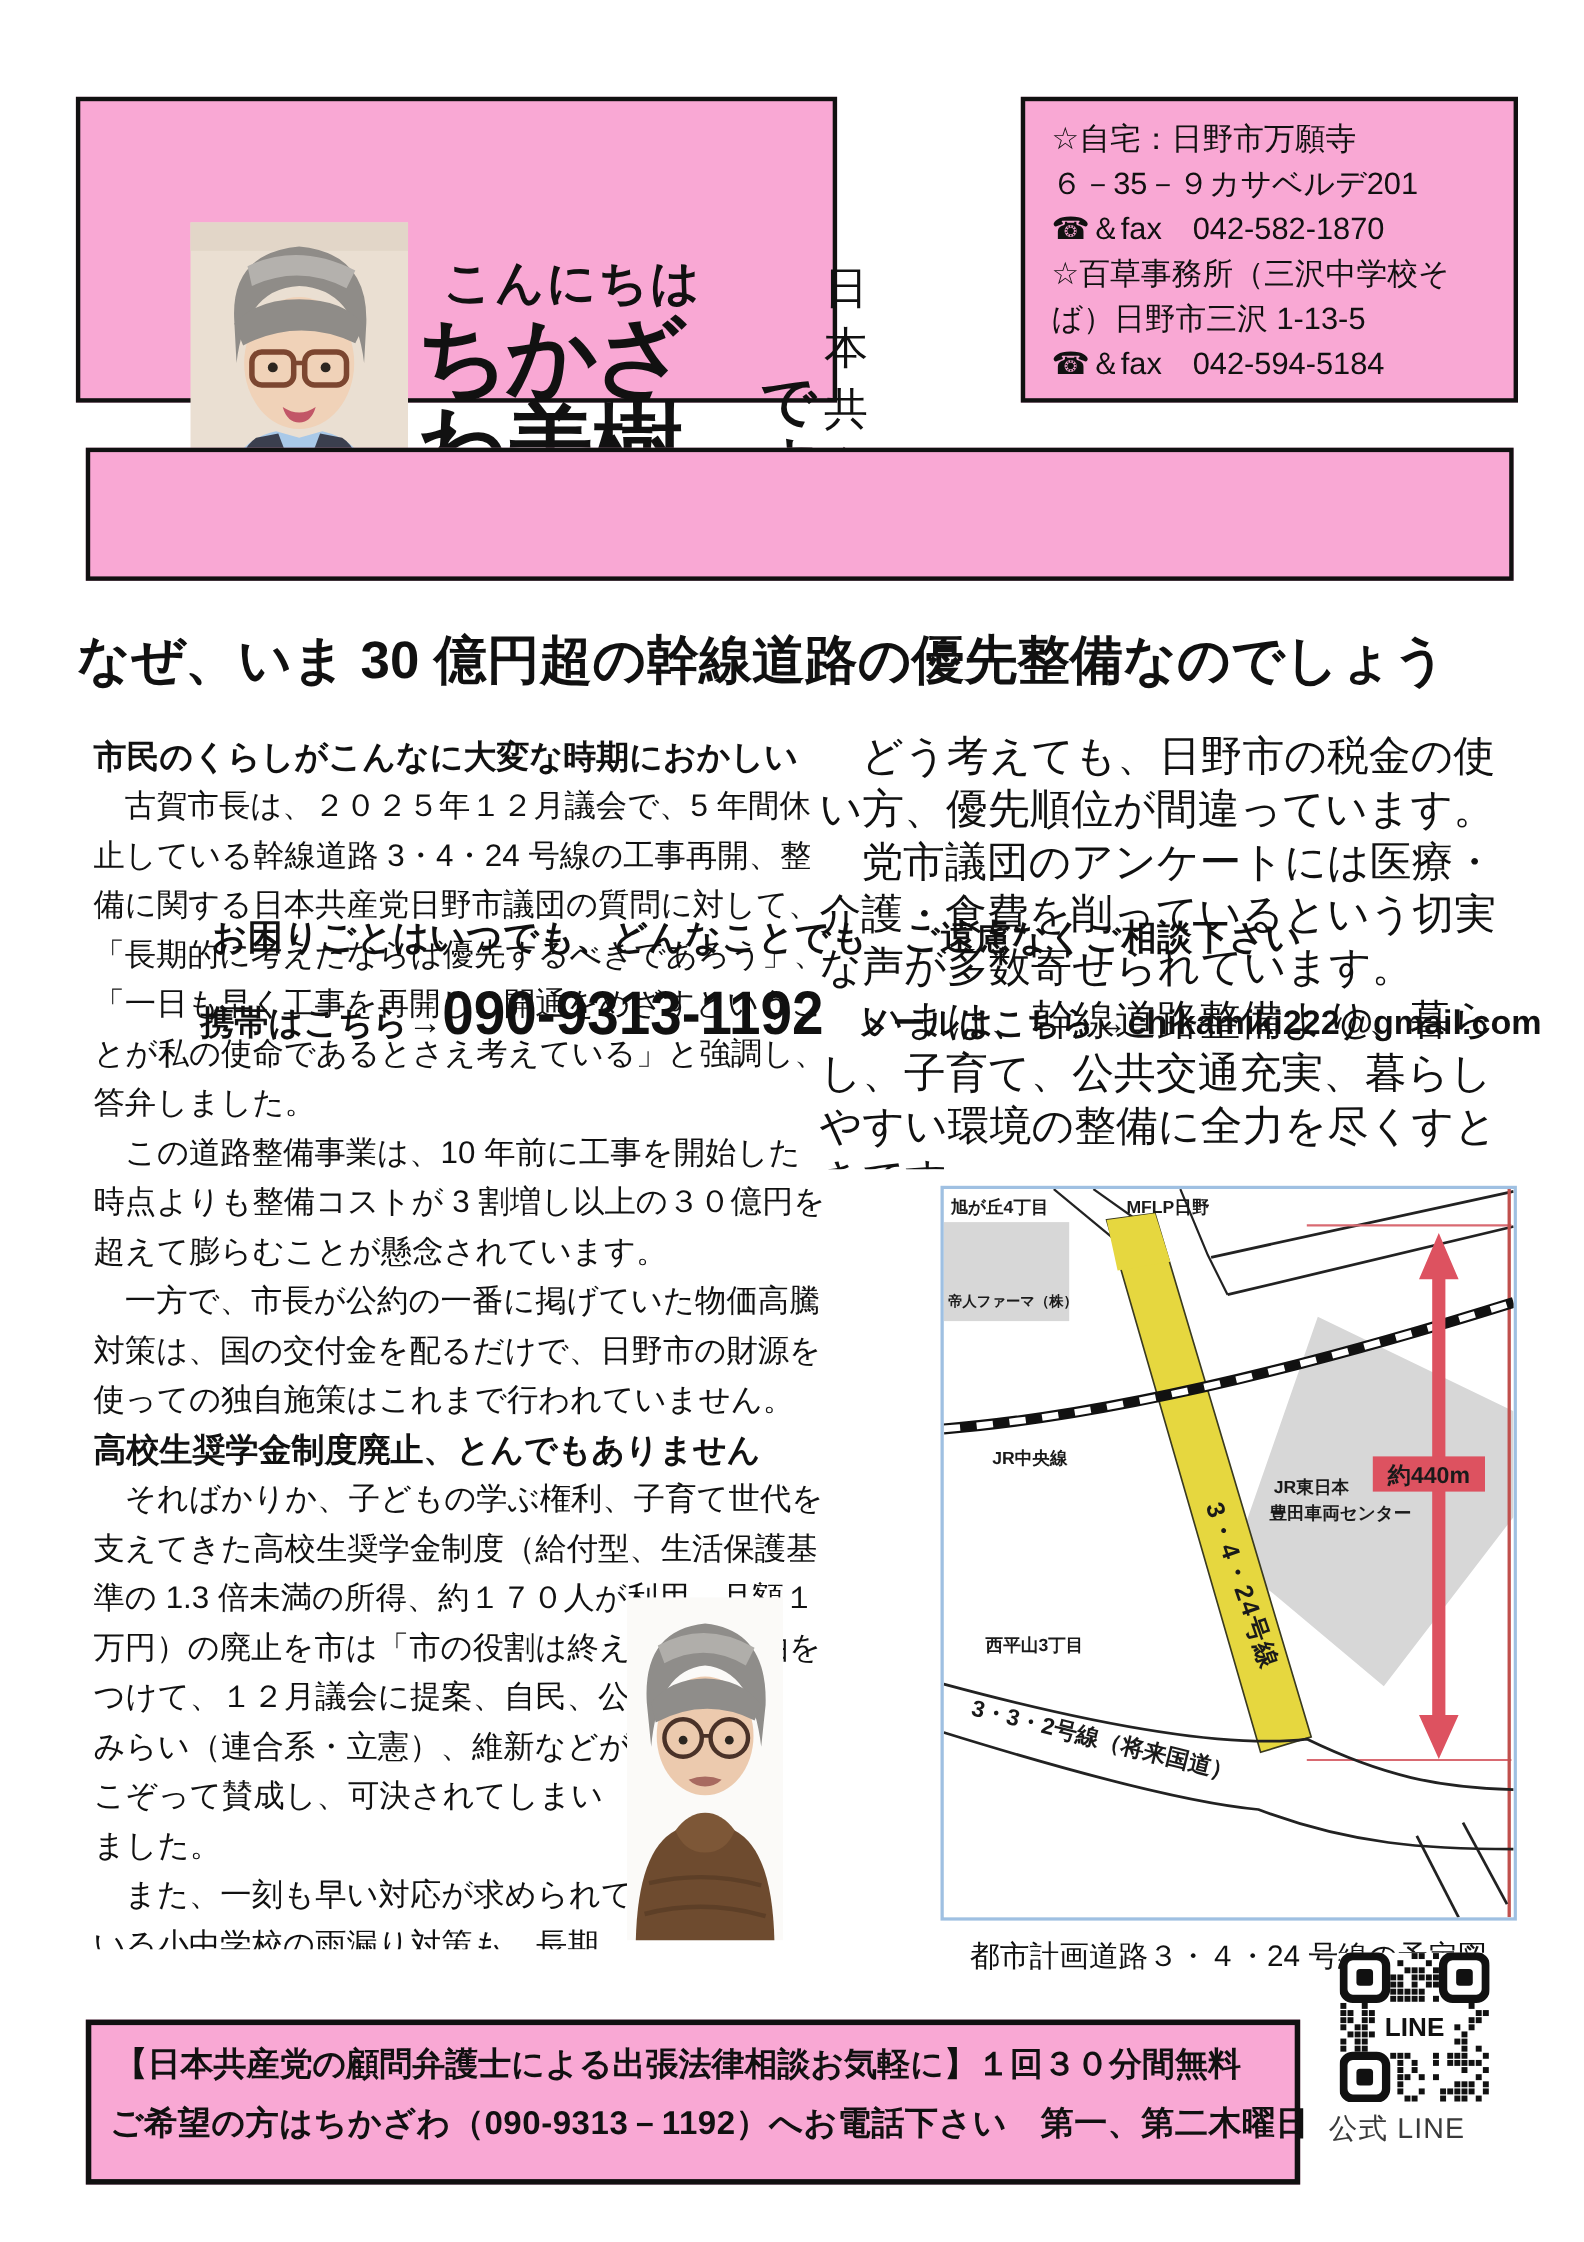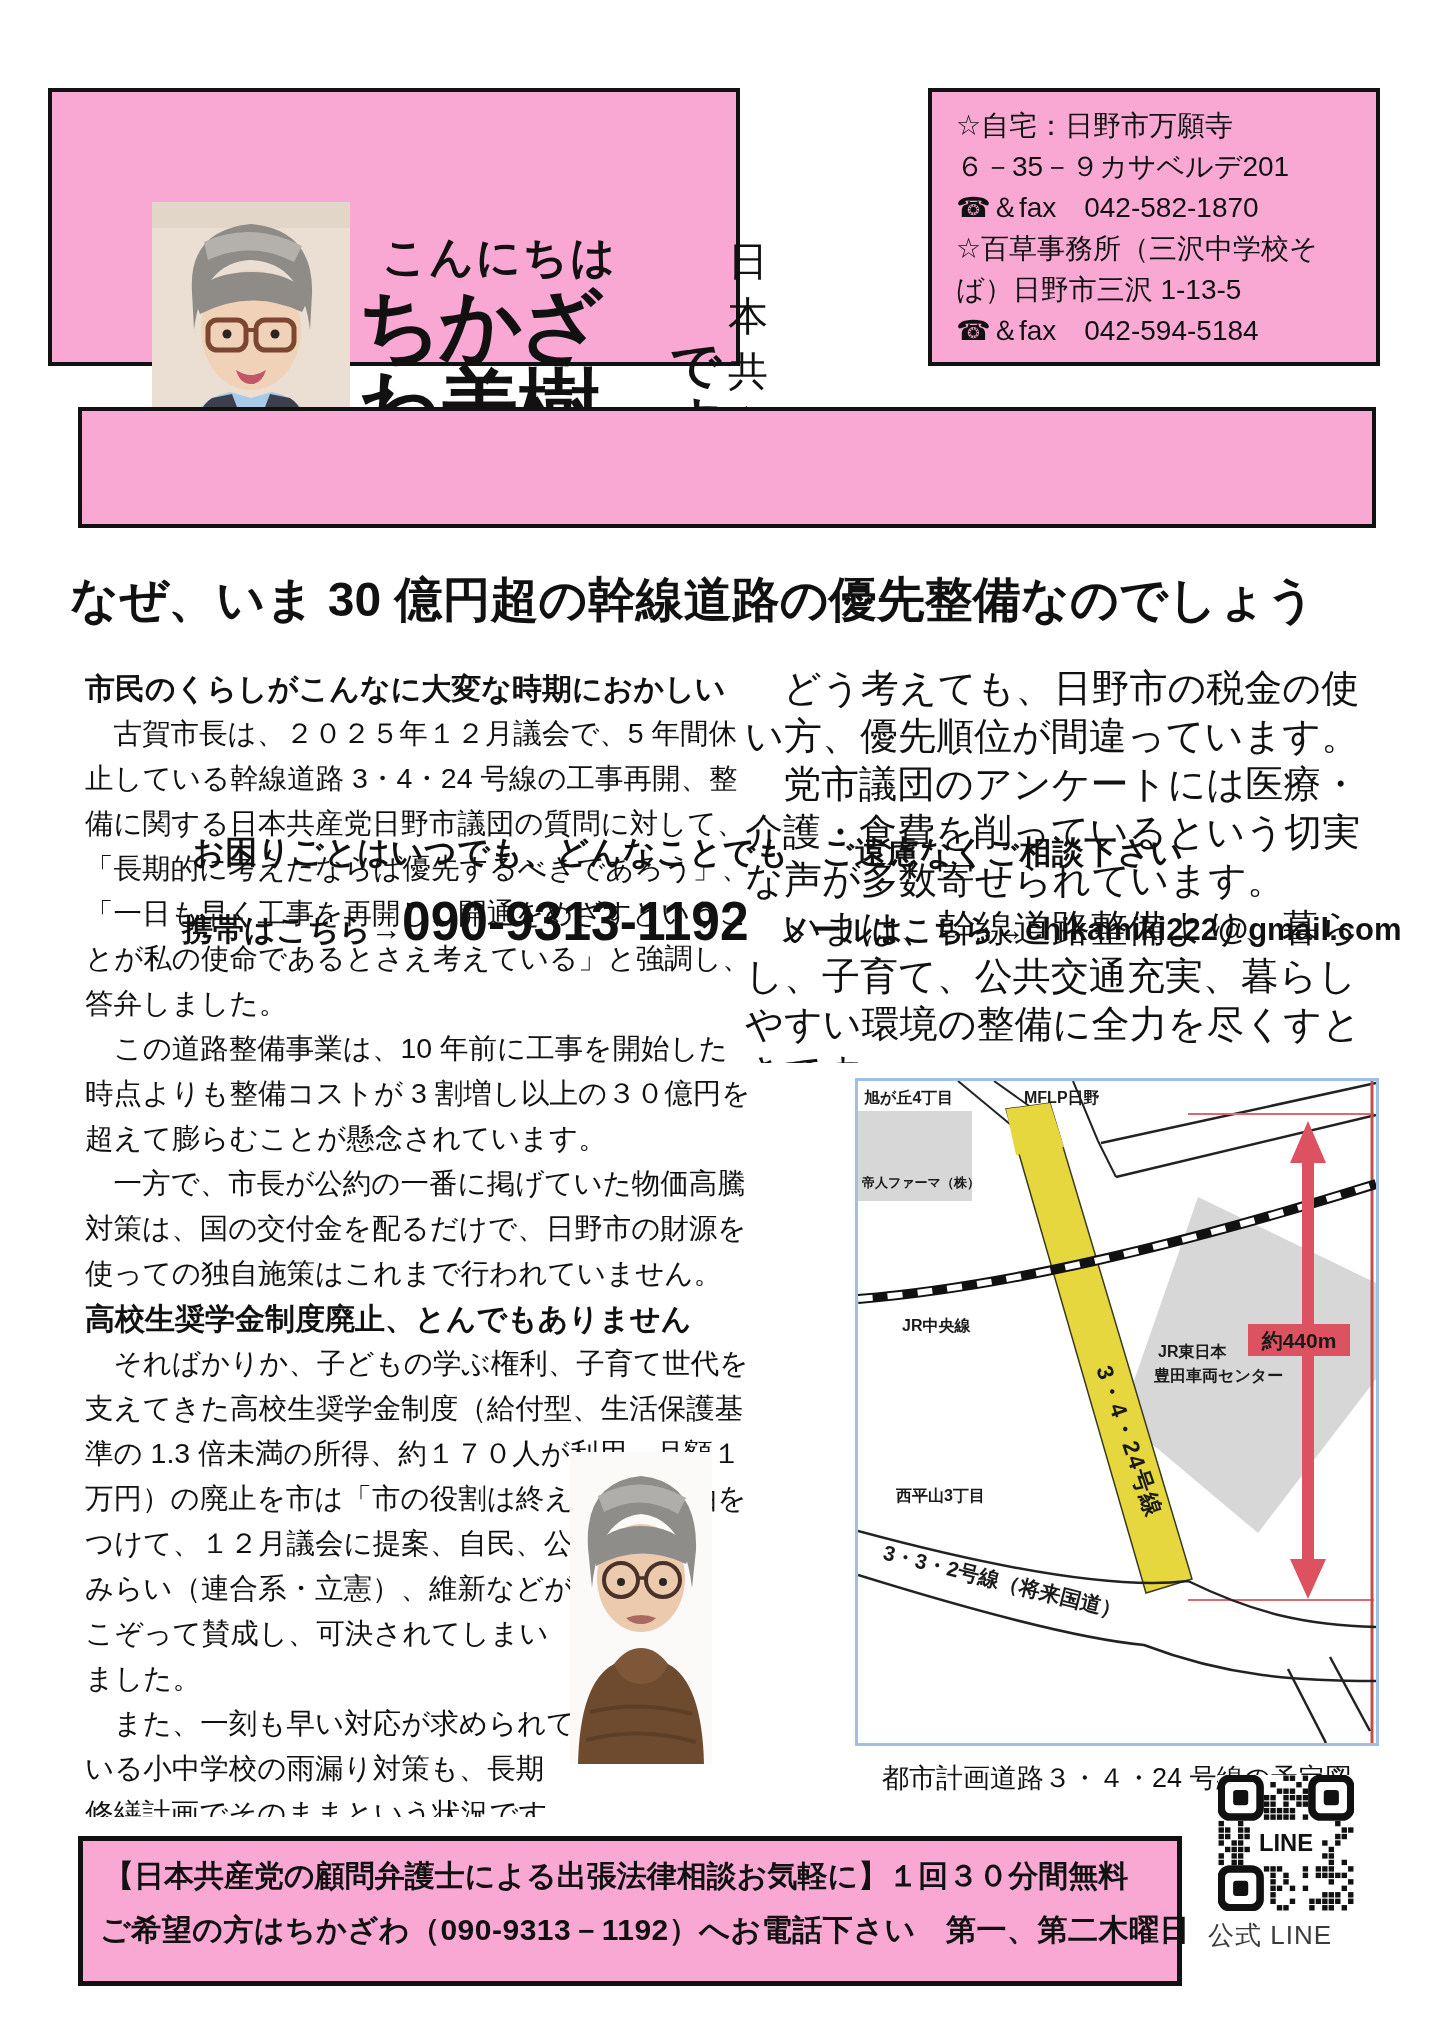--- a/index.html
+++ b/index.html
@@ -4,21 +4,21 @@
 <style>
   html,body{margin:0;padding:0;}
   body{
     width:1440px;height:2038px;position:relative;background:#ffffff;color:#111;
     font-family:"Liberation Sans","DejaVu Sans",sans-serif;overflow:hidden;
   }
   .abs{position:absolute;}
   .bx{border:4px solid #111;background:#f9a8d4;box-sizing:border-box;}
 
   
-  #hdr-left{left:48px;top:88px;width:692px;height:278px;}
+  #hdr-left{left:69px;top:88px;width:692px;height:278px;}
   #photo1{left:100px;top:110px;width:198px;height:242px;}
   #hdr-greeting{left:330px;top:136px;font-size:44px;font-weight:900;letter-spacing:2px;}
   #hdr-party{left:676px;top:142px;font-size:40px;font-weight:500;letter-spacing:1px;}
   #hdr-name-row{left:306px;top:192px;display:flex;align-items:flex-end;}
   #hdr-name{font-size:82px;font-weight:900;letter-spacing:-3px;line-height:1.0;}
   #hdr-name-sfx{font-size:50px;font-weight:800;line-height:1.1;margin-left:2px;}
   #hdr-report{left:330px;top:314px;font-size:35px;font-weight:800;letter-spacing:1px;}
   #hdr-issue{left:700px;top:324px;font-size:27px;font-weight:600;}
 
   #hdr-right{left:928px;top:88px;width:452px;height:278px;padding:13px 0 0 24px;}
@@ -139,21 +139,20 @@
       <div class="ln">　そればかりか、子どもの学ぶ権利、子育て世代を</div>
       <div class="ln">支えてきた高校生奨学金制度（給付型、生活保護基</div>
       <div class="ln">準の 1.3 倍未満の所得、約１７０人が利用、月額１</div>
       <div class="ln">万円）の廃止を市は「市の役割は終えた」と理由を</div>
       <div class="ln">つけて、１２月議会に提案、自民、公</div>
       <div class="ln">みらい（連合系・立憲）、維新などが</div>
       <div class="ln">こぞって賛成し、可決されてしまい</div>
       <div class="ln">ました。</div>
       <div class="ln">　また、一刻も早い対応が求められて</div>
       <div class="ln">いる小中学校の雨漏り対策も、長期</div>
-      <div class="ln">修繕計画でそのままという状況です。</div>
     </div>
 </div>
 
 <div class="abs" id="col-right">
     <div class="ln">　どう考えても、日野市の税金の使</div>
     <div class="ln">い方、優先順位が間違っています。</div>
     <div class="ln">　党市議団のアンケートには医療・</div>
     <div class="ln">介護・食費を削っているという切実</div>
     <div class="ln">な声が多数寄せられています。</div>
     <div class="ln">　いまは、幹線道路整備より、暮ら</div>

